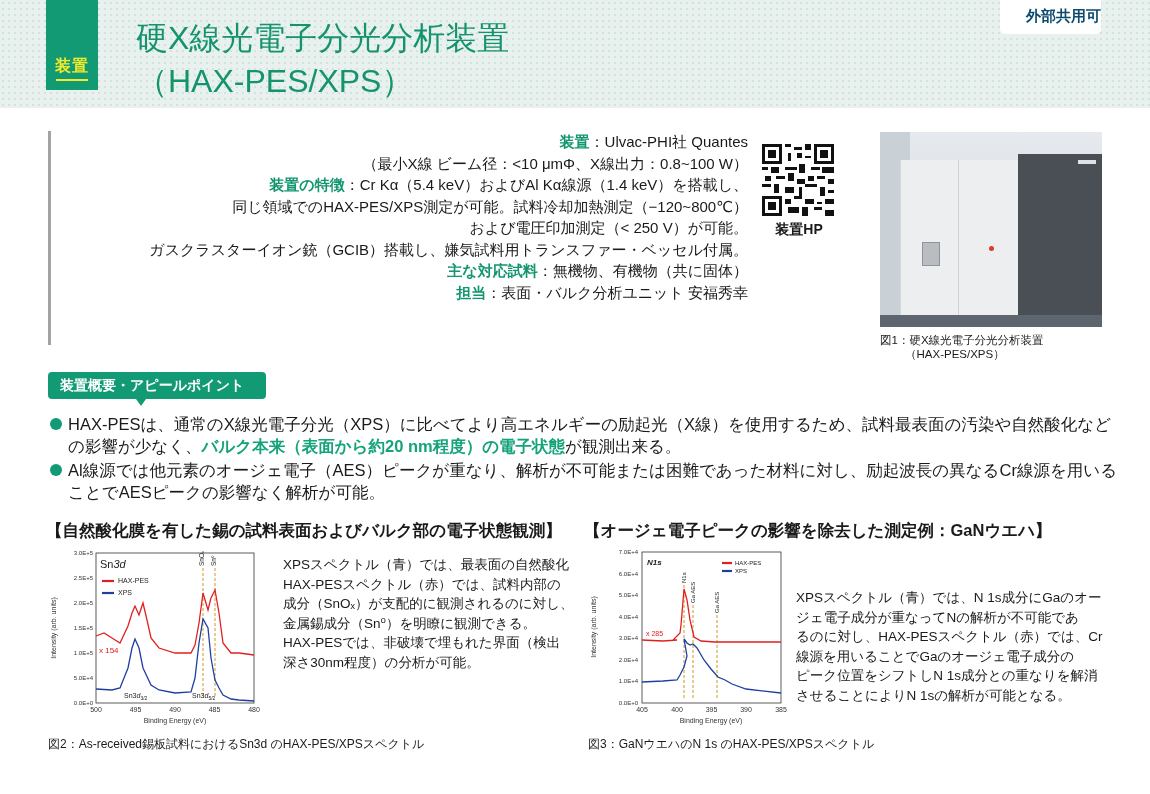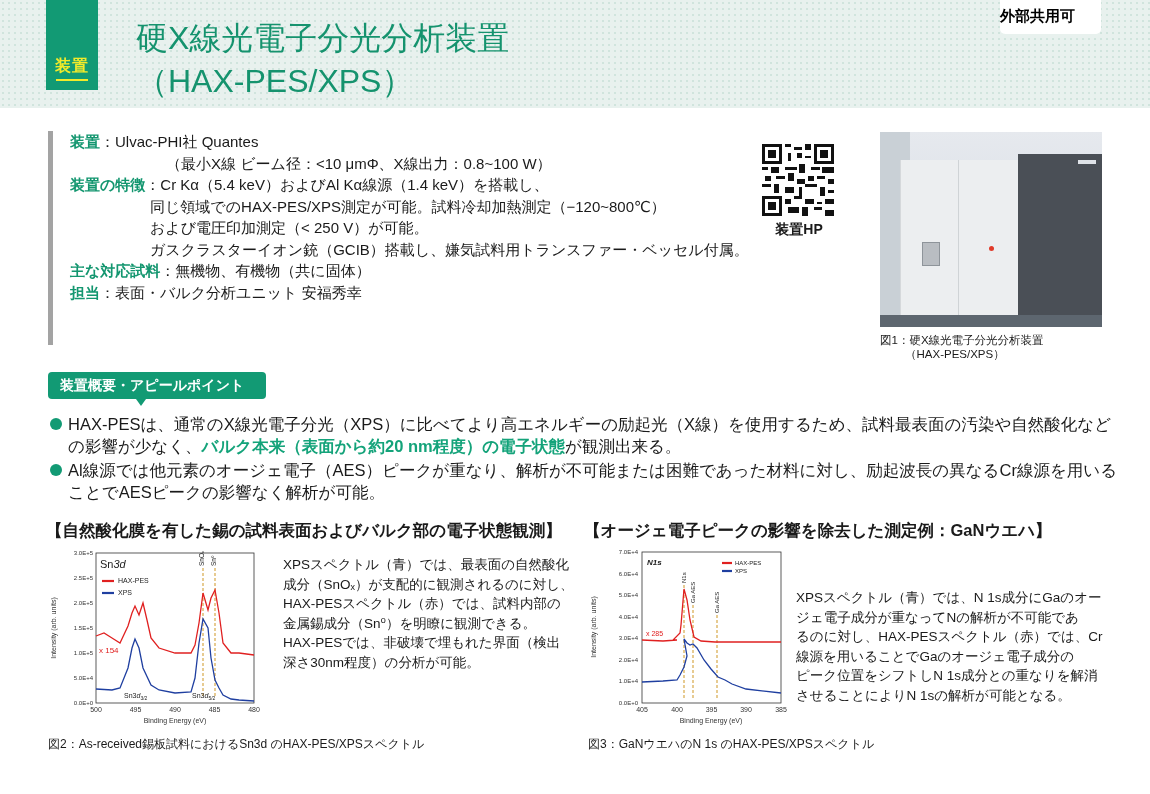--- a/index.html
+++ b/index.html
@@ -24,27 +24,27 @@
     position: absolute; left: 10px; right: 10px; top: 79px; height: 2px; background: #f2ea2a;
   }
   .title1, .title2 {
     position: absolute; left: 136px; color: #15936e; font-size: 32px; font-weight: normal; white-space: nowrap;
   }
   .title1 { top: 17px; }
   .title2 { top: 60px; }
   .ext-badge {
     position: absolute; left: 1000px; top: 0; width: 101px; height: 34px;
     background: #ffffff; border-radius: 0 0 5px 5px;
-    color: #000000; font-weight: bold; font-size: 15px; text-align: left; line-height: 32px;
+    color: #0c4a6e; font-weight: bold; font-size: 15px; text-align: right; line-height: 32px;
   }
 
   .spec {
     position: absolute; left: 48px; top: 131px; width: 700px; height: 214px;
-    border-left: 5px solid #a3a3a3; padding-left: 17px;
-    font-size: 15px; line-height: 21.5px;
+    border-left: 3px solid #a3a3a3; padding-left: 17px;
+    font-size: 15px; line-height: 21.5px; text-align: right;
   }
   .spec .row { white-space: nowrap; }
   .spec .k { color: #13966f; font-weight: bold; }
   .spec .indent { padding-left: 96px; }
   .spec .indent2 { padding-left: 80px; }
 
   .qr { position: absolute; left: 762px; top: 144px; width: 72px; height: 72px; }
   .qr-label { position: absolute; left: 760px; top: 221px; width: 78px; text-align: center; font-size: 14px; font-weight: bold; }
 
   .photo {
@@ -233,22 +233,22 @@
   <text x="158" y="18" font-size="6.5" fill="#222" transform="rotate(-90 158 18)">SnOₓ</text>
   <text x="170" y="18" font-size="6.5" fill="#222" transform="rotate(-90 170 18)">Sn⁰</text>
   <polyline fill="none" stroke="#e02020" stroke-width="1.3" points="50,88 58,85 66,90 74,95 82,78 86,65 89,58 93,67 97,55 101,72 105,90 113,100 129,105 145,105 149,97 153,75 157,45 162,62 165,50 169,42 173,65 177,95 185,105 193,105 208,107"></polyline>
   <polyline fill="none" stroke="#1f3fa0" stroke-width="1.3" points="50,141 66,142 74,140 82,120 86,100 89,91 93,100 97,120 105,137 113,142 129,145 145,144 149,130 153,95 157,71 162,80 165,110 169,132 173,140 177,147 185,151 193,152 208,153"></polyline>
   <text x="78" y="150" font-size="7" fill="#222">Sn3<tspan font-style="italic">d</tspan><tspan font-size="5" dy="2">3/2</tspan></text>
   <text x="146" y="150" font-size="7" fill="#222">Sn3<tspan font-style="italic">d</tspan><tspan font-size="5" dy="2">5/2</tspan></text>
 </svg>
 
 <div class="desc left">
   <div>XPSスペクトル（青）では、最表面の自然酸化</div>
+  <div>HAX-PESスペクトル（赤）では、試料内部の</div>
   <div>成分（SnOₓ）が支配的に観測されるのに対し、</div>
-  <div>HAX-PESスペクトル（赤）では、試料内部の</div>
   <div>金属錫成分（Sn⁰）を明瞭に観測できる。</div>
   <div>HAX-PESでは、非破壊で埋もれた界面（検出</div>
   <div>深さ30nm程度）の分析が可能。</div>
 </div>
 
 <svg class="chart n" viewBox="0 0 215 180">
   <rect x="56" y="7" width="139" height="151" fill="#fff" stroke="#333" stroke-width="0.8"></rect>
   <g font-size="6" fill="#333" text-anchor="end">
     <text x="52" y="160">0.0E+0</text>
       <text x="52" y="138">1.0E+4</text>

